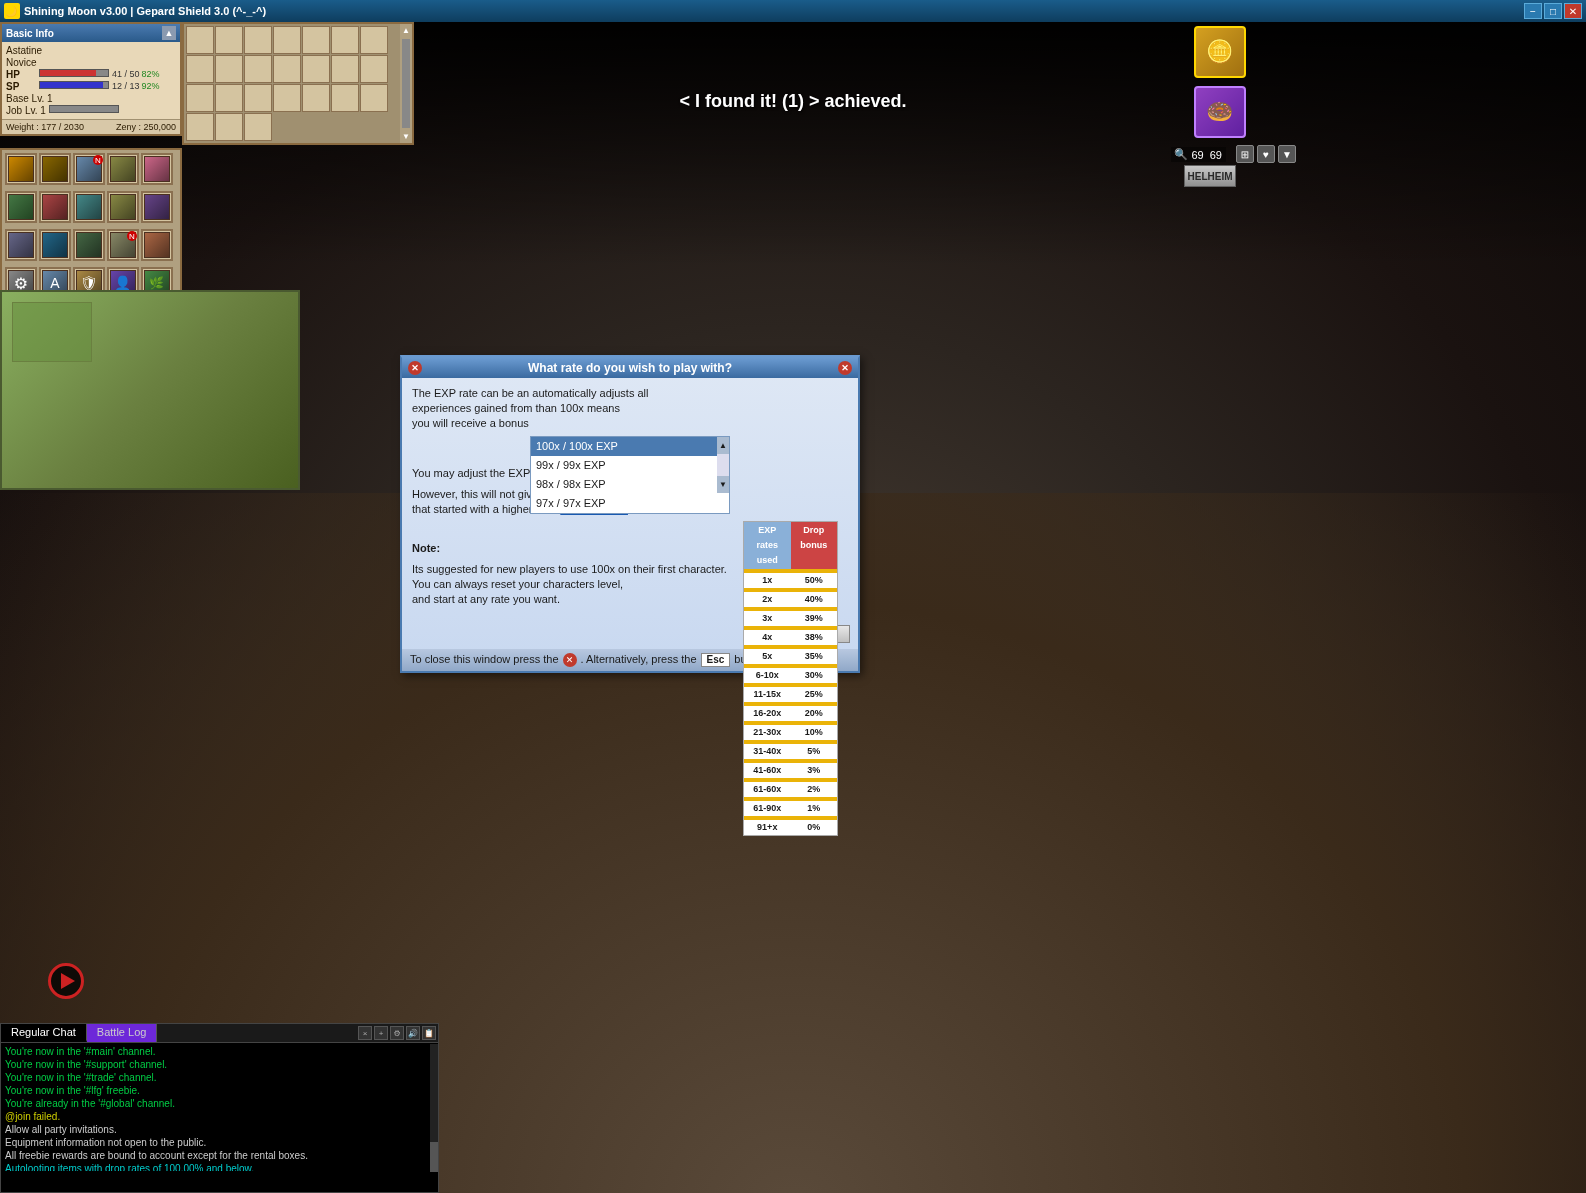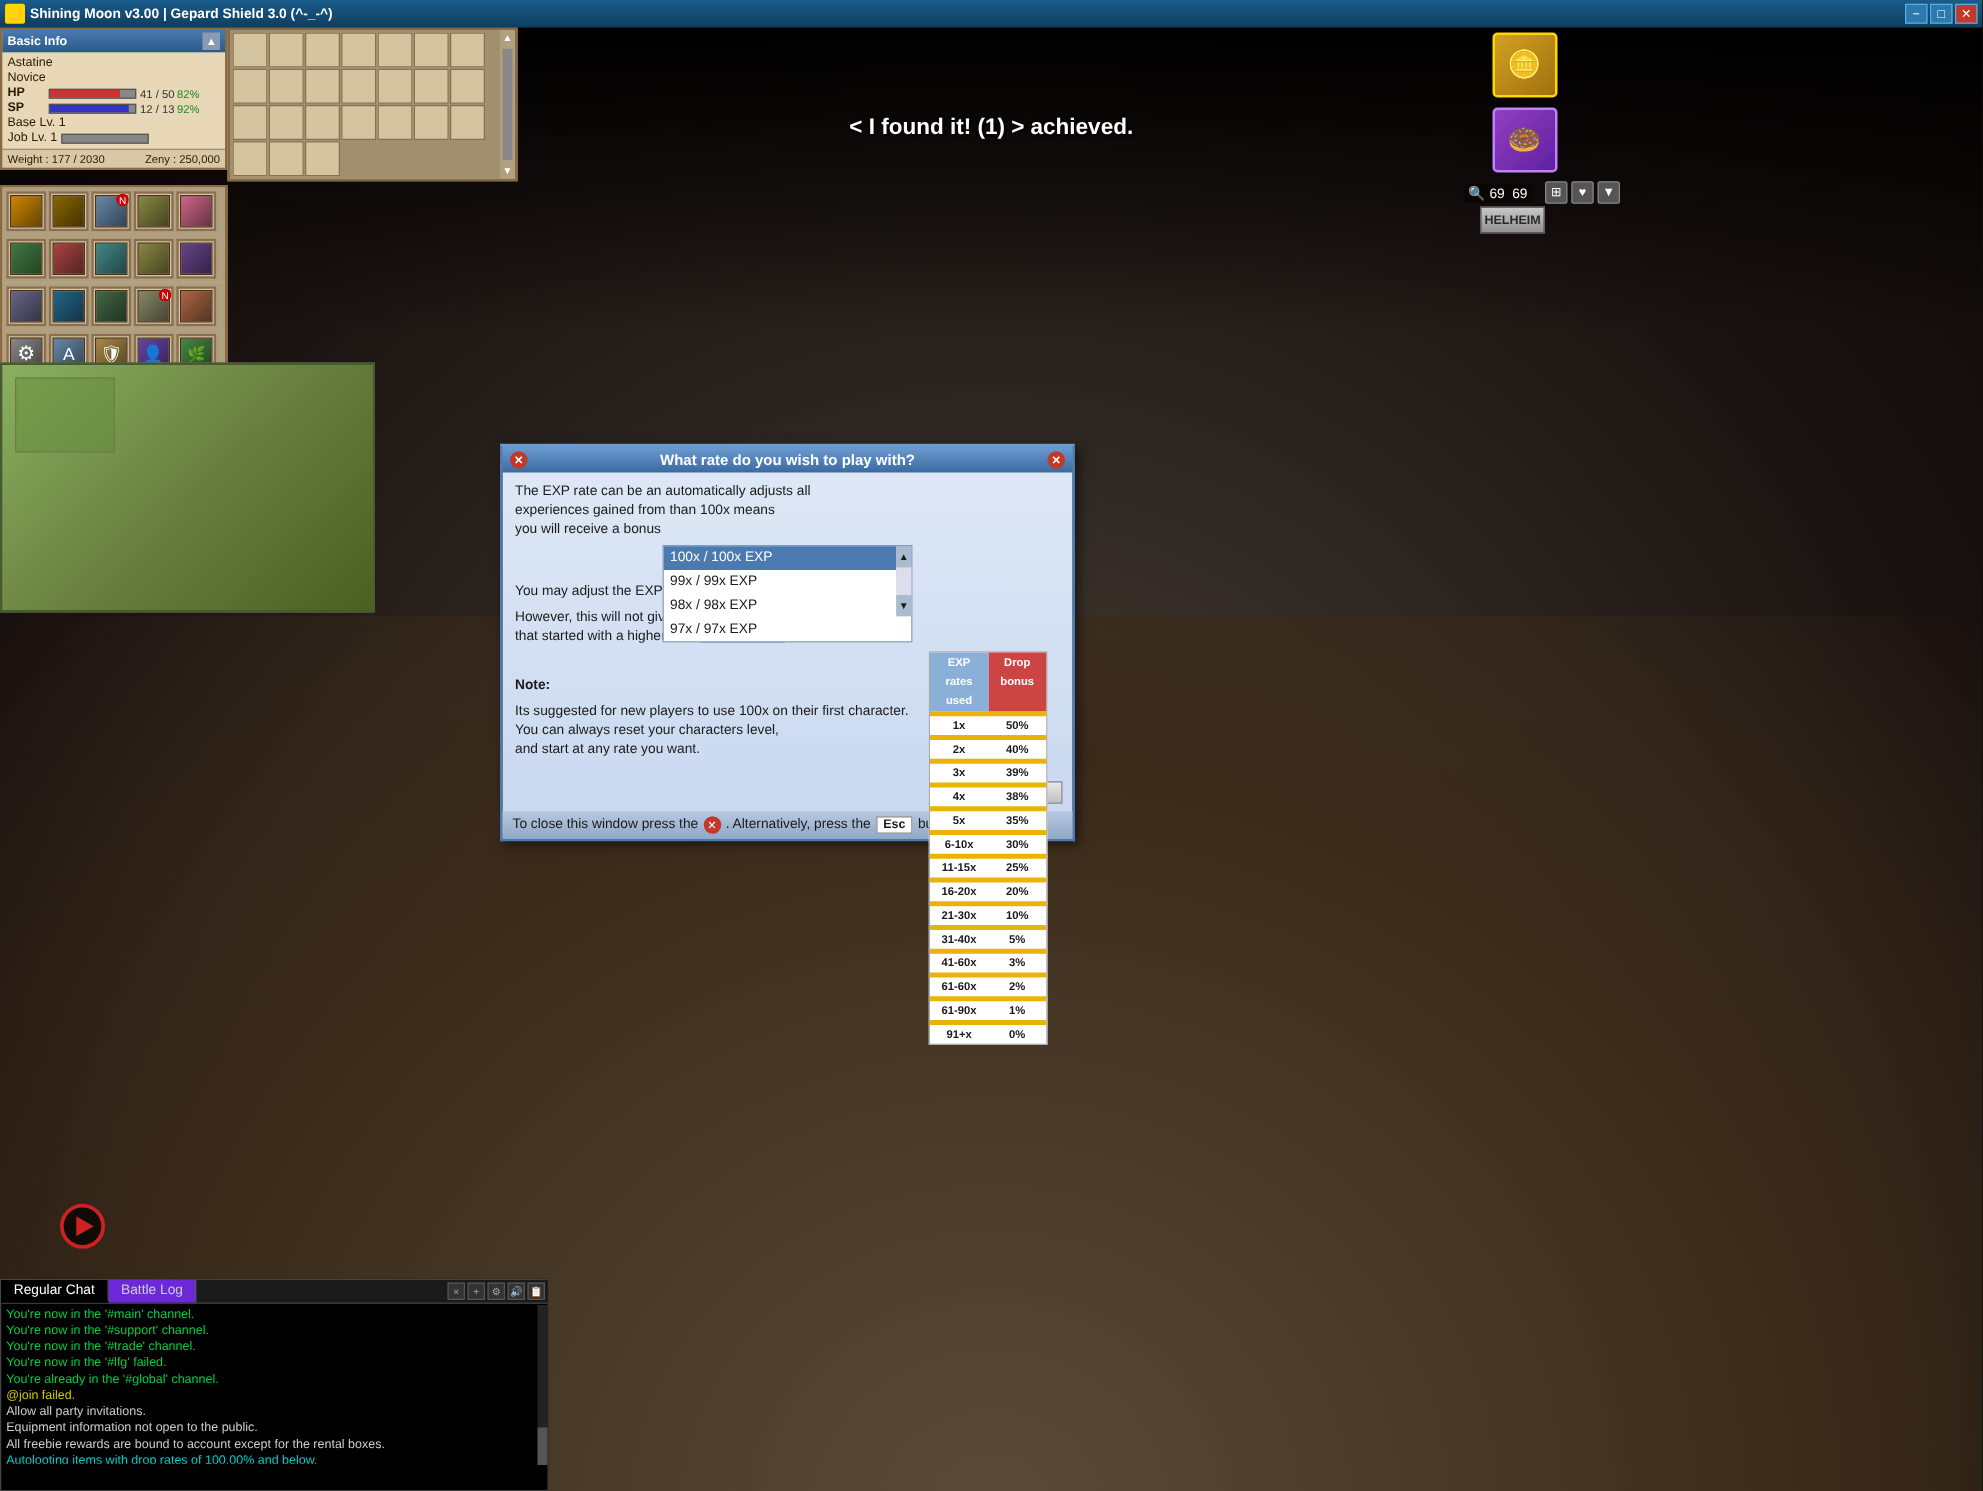--- a/index.html
+++ b/index.html
@@ -96,21 +96,20 @@
       display: flex;
       align-items: center;
       justify-content: space-between;
     }
     #basic-info-content {
       padding: 2px 4px;
       background: #e8d8b8;
     }
     .info-row {
       display: flex;
-      align-items: center;
       font-size: 10px;
       color: #2a1a00;
       margin: 1px 0;
     }
     .info-label { width: 30px; font-weight: bold; }
     .info-bar-container {
       width: 70px; height: 8px;
       background: #888;
       margin: 0 3px;
       position: relative;
@@ -879,21 +878,21 @@
       <div class="chat-ctrl-btn">+</div>
       <div class="chat-ctrl-btn">⚙</div>
       <div class="chat-ctrl-btn">🔊</div>
       <div class="chat-ctrl-btn">📋</div>
     </div>
   </div>
   <div id="chat-messages">
     <div class="chat-msg msg-green">You're now in the '#main' channel.</div>
     <div class="chat-msg msg-green">You're now in the '#support' channel.</div>
     <div class="chat-msg msg-green">You're now in the '#trade' channel.</div>
-    <div class="chat-msg msg-green">You're now in the '#lfg' failed.</div>
+    <div class="chat-msg msg-green">You're now in the '#lfg' freebie.</div>
     <div class="chat-msg msg-green">You're already in the '#global' channel.</div>
     <div class="chat-msg msg-yellow">@join failed.</div>
     <div class="chat-msg msg-white">Allow all party invitations.</div>
     <div class="chat-msg msg-white">Equipment information not open to the public.</div>
     <div class="chat-msg msg-white">All freebie rewards are bound to account except for the rental boxes.</div>
     <div class="chat-msg msg-cyan">Autolooting items with drop rates of 100.00% and below.</div>
 
   </div>
   <div id="chat-scrollbar">
     <div id="chat-scrollbar-thumb"></div>

